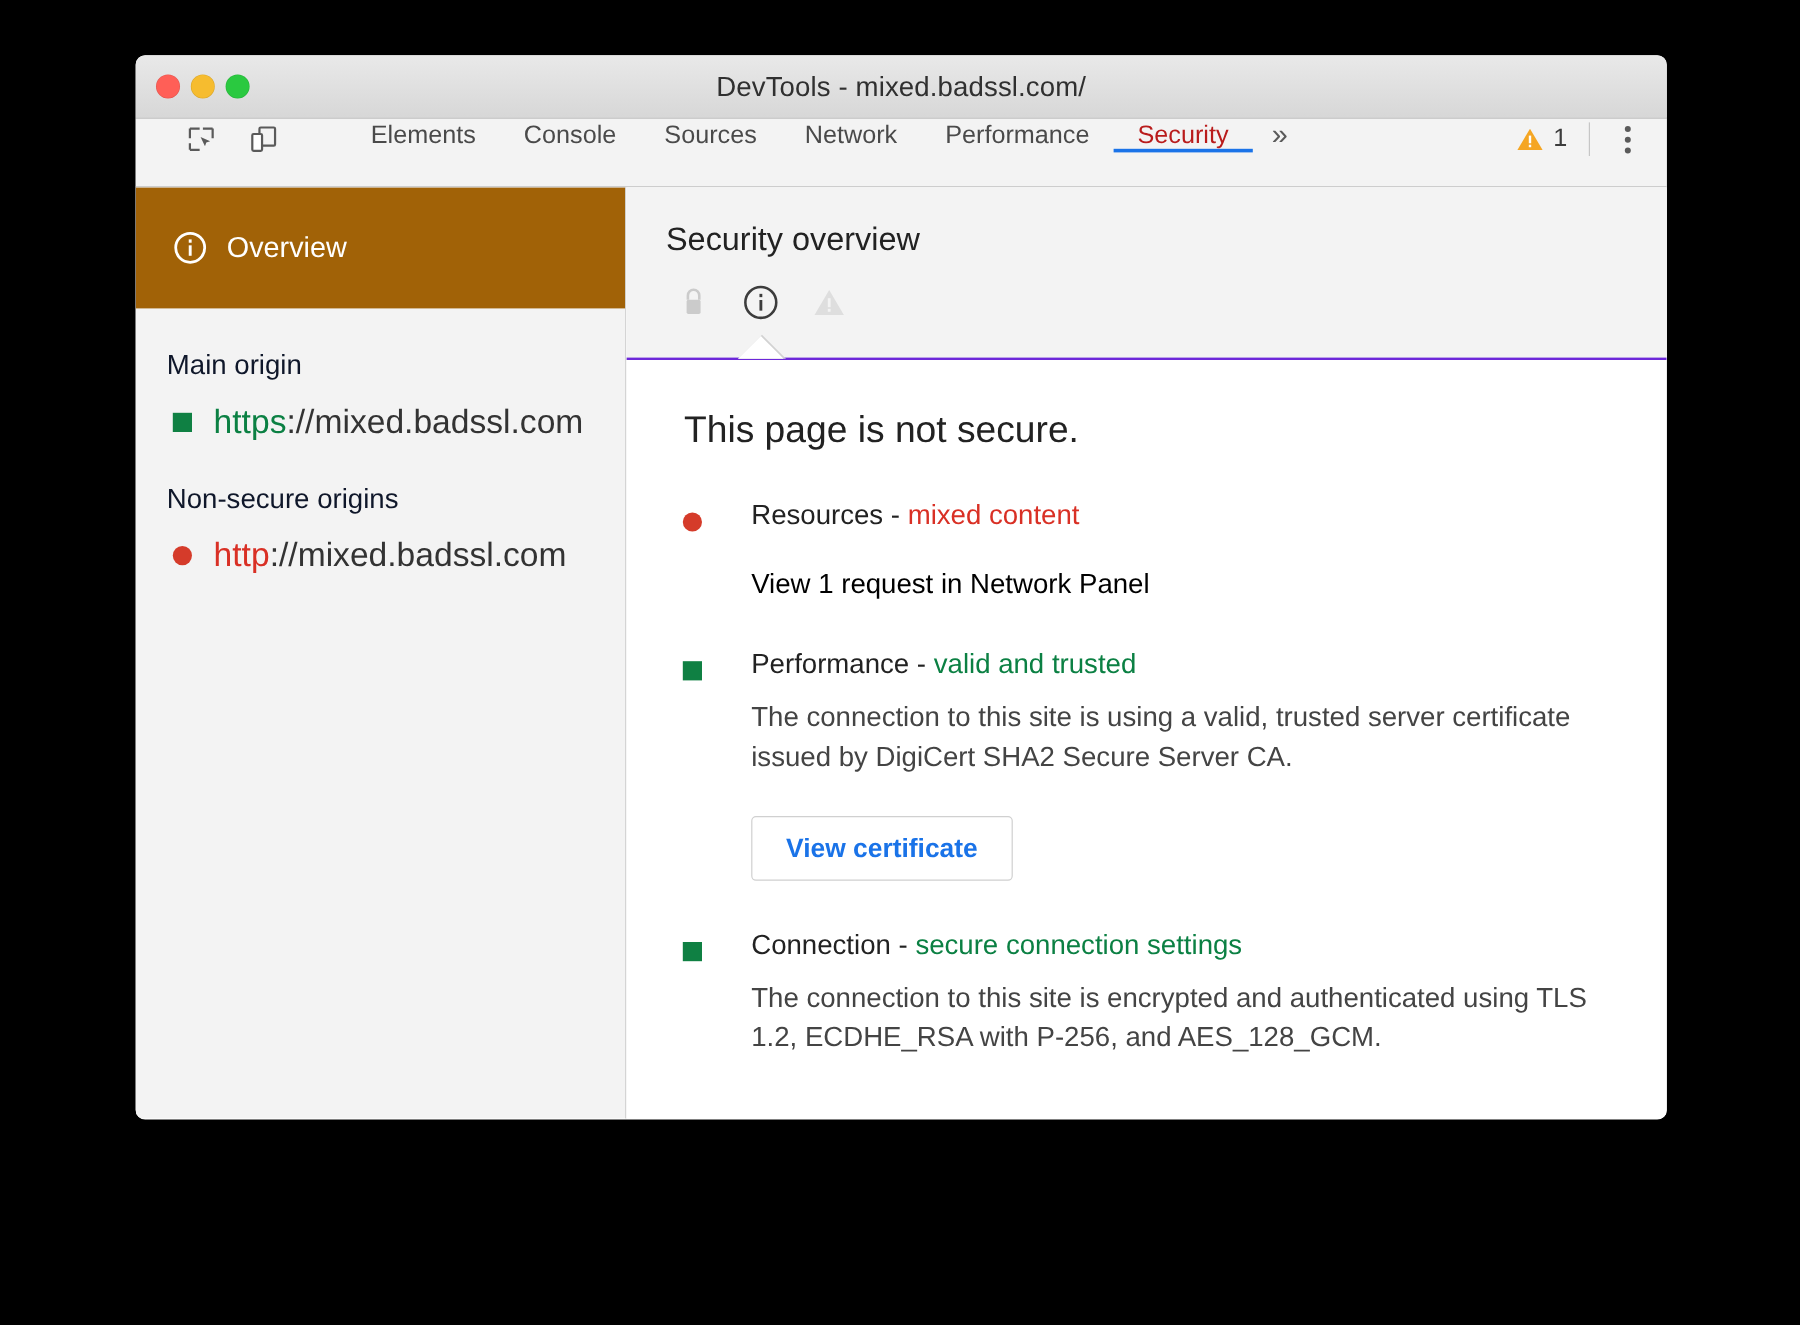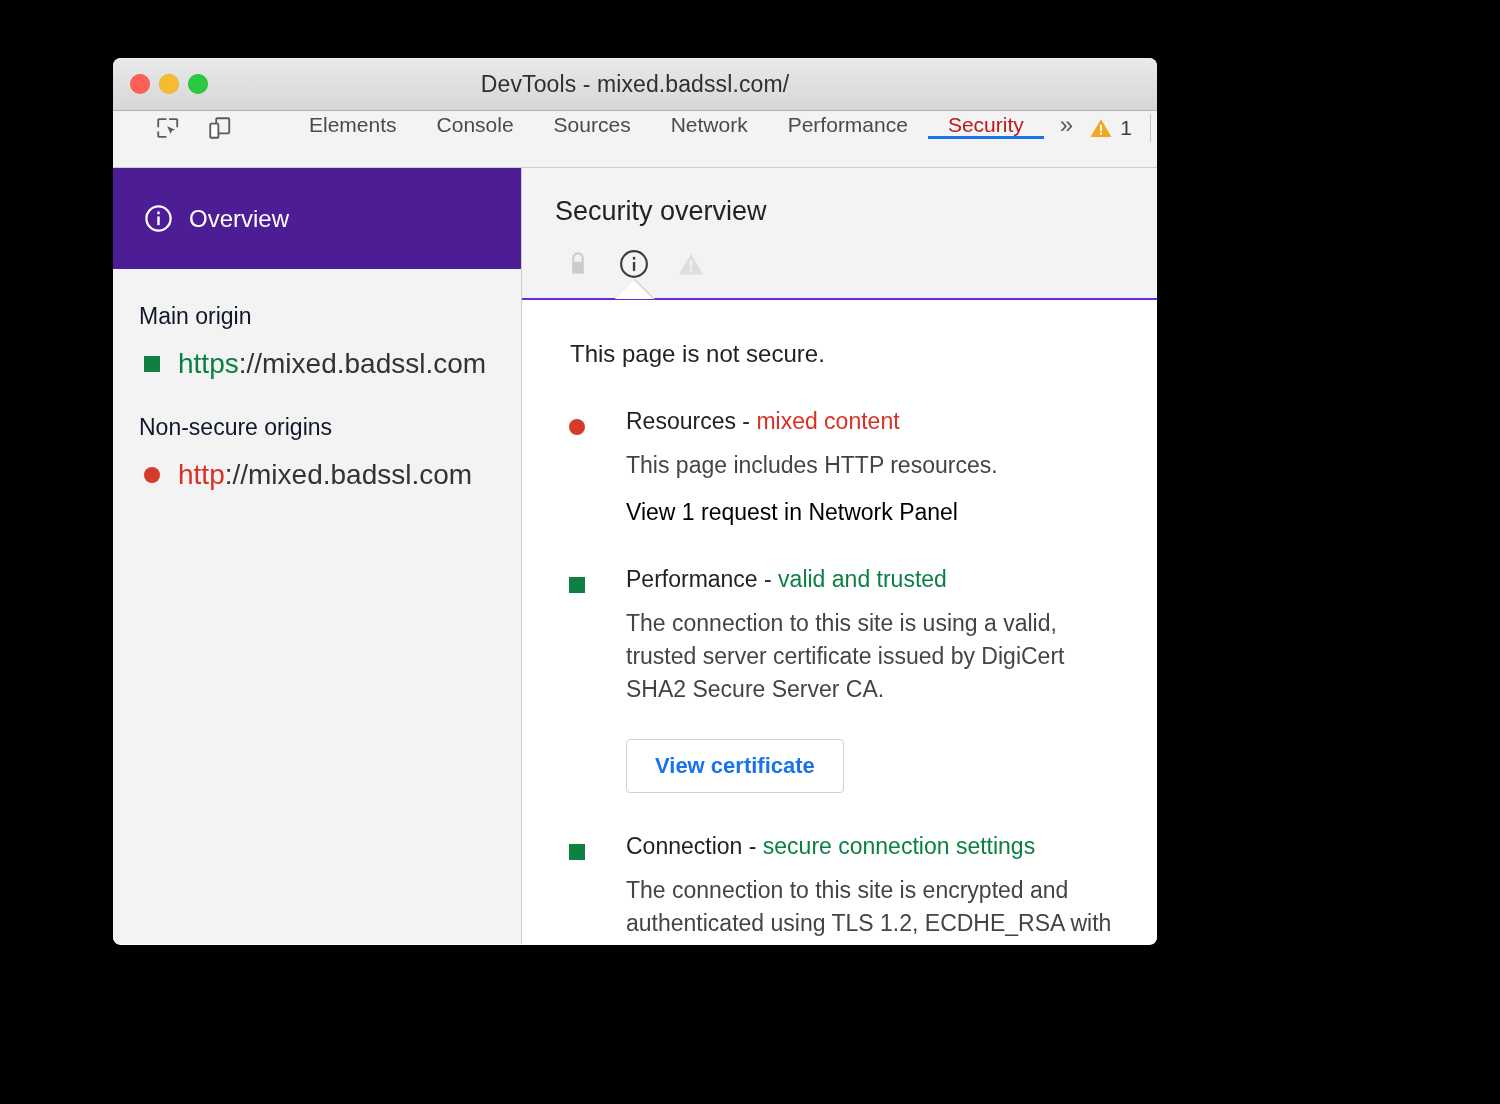--- a/index.html
+++ b/index.html
@@ -6,22 +6,22 @@
   html, body {
     width: 1500px; height: 1104px;
     background: #000;
     font-family: "Liberation Sans", sans-serif;
     overflow: hidden;
   }
 
   
   .window {
     position: absolute;
-    left: 113px; top: 58px;
-    width: 1044px; height: 887px;
+    left: 113px; top: 46px;
+    width: 1276px; height: 887px;
     background: #fff;
     border-radius: 8px;
     overflow: hidden;
     box-shadow: 0 0 0 0.5px rgba(0,0,0,0.35);
   }
 
   
   .titlebar {
     position: relative;
     height: 53px;
@@ -139,21 +139,21 @@
   
   .sidebar {
     width: 409px;
     background: #f3f3f3;
     border-right: 1px solid #cdcdcd;
     flex: 0 0 409px;
     overflow: hidden;
   }
   .sidebar-item-overview {
     height: 101px;
-    background: #4c1d95;
+    background: #a16207;
     display: flex;
     align-items: center;
     padding-left: 31px;
     gap: 16px;
     cursor: pointer;
   }
   .overview-label {
     font-size: 24px;
     color: #fff;
   }
@@ -220,21 +220,21 @@
     border-left: 20px solid transparent;
     border-right: 20px solid transparent;
     border-bottom: 20px solid #d2d2d2;
   }
 
   .main-body {
     padding: 40px 40px 0 47px;
     overflow: hidden;
   }
   .summary-heading {
-    font-size: 24px;
+    font-size: 31px;
     color: #222;
     font-weight: normal;
     margin-bottom: 40px;
     margin-left: 1px;
   }
   .explanation {
     display: flex;
     margin-bottom: 40px;
   }
   .exp-bullet {
@@ -390,21 +390,20 @@
 
       <div class="main-body">
         <div class="summary-heading">This page is not secure.</div>
 
         <div class="explanation">
           <div class="exp-bullet">
             <span class="ci-red" style="display:block"></span>
           </div>
           <div class="exp-body">
             <div class="exp-title"><span>Resources - </span><span class="status-red">mixed content</span></div>
-            <div class="exp-text">This page includes HTTP resources.</div>
             <a class="exp-link">View 1 request in Network Panel</a>
           </div>
         </div>
 
         <div class="explanation">
           <div class="exp-bullet">
             <span class="sq-green" style="display:block"></span>
           </div>
           <div class="exp-body">
             <div class="exp-title"><span>Performance - </span><span class="status-green">valid and trusted</span></div>

